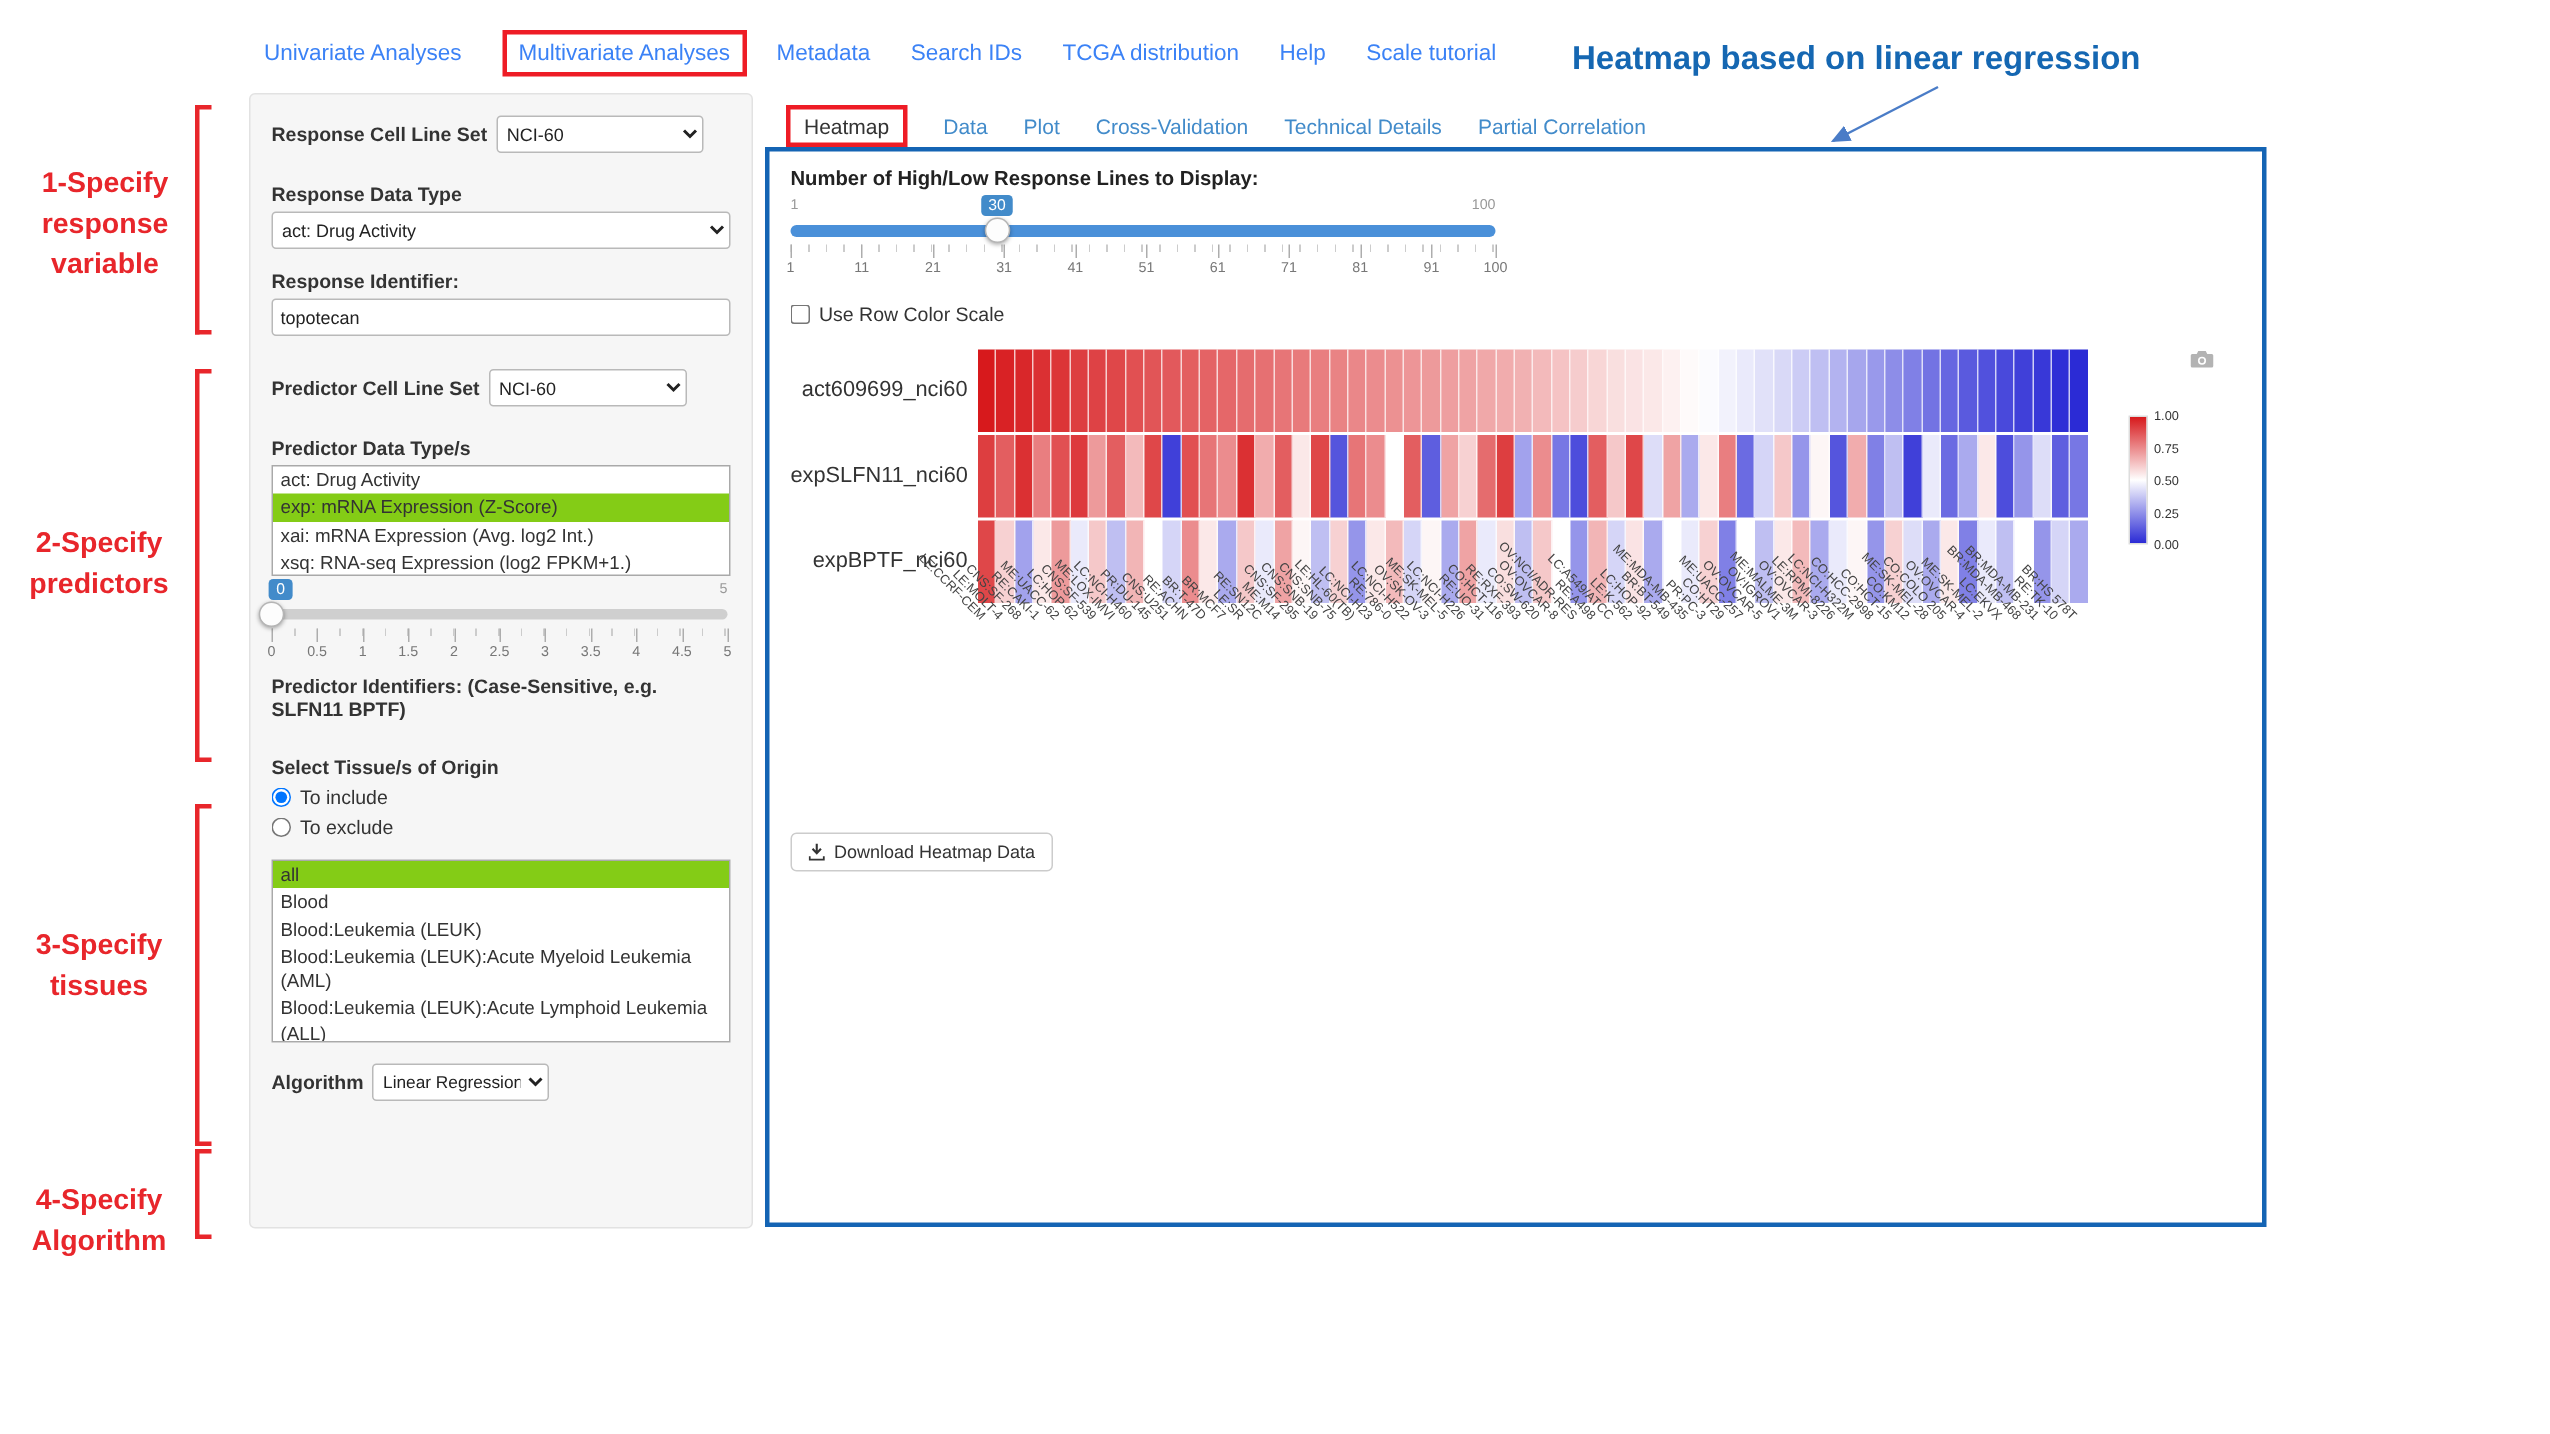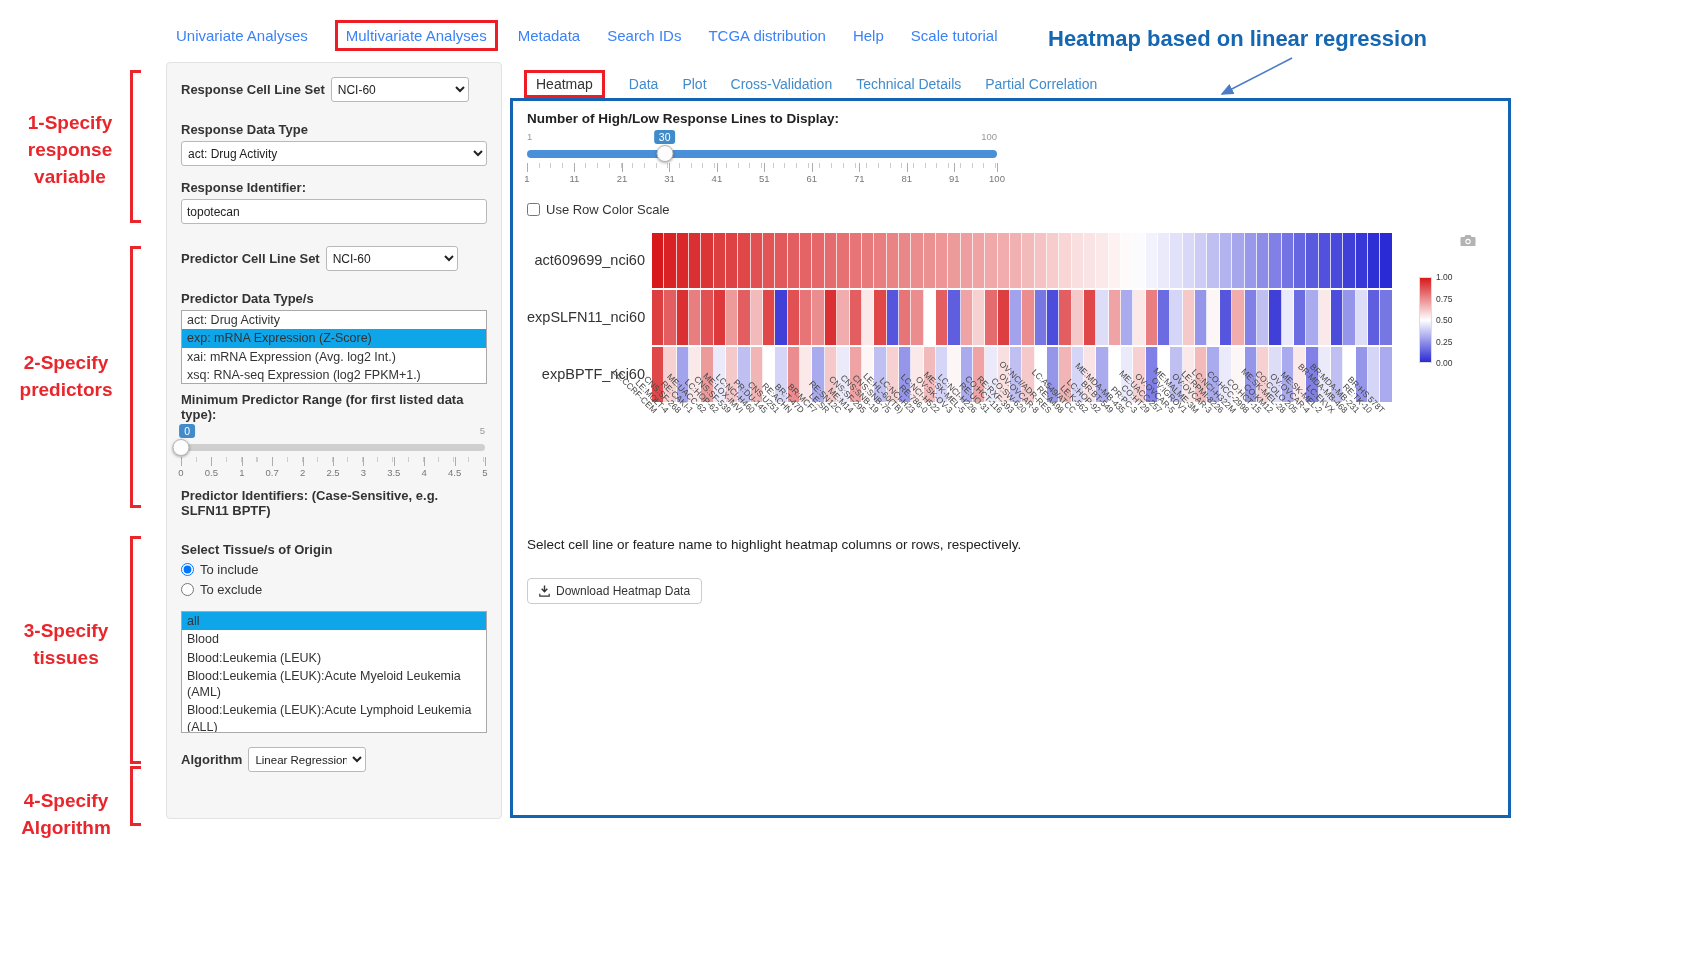--- a/index.html
+++ b/index.html
@@ -29,21 +29,21 @@
   
   .sidebar{position:absolute;left:166px;top:62px;width:336px;height:757px;background:#f6f6f6;border:1px solid #e2e2e2;border-radius:4px;padding:14px;overflow:hidden;}
   .lbl{font-weight:700;font-size:13px;color:#333;display:block;}
   .inline-row{display:flex;align-items:center;gap:6px;}
   select.ctl,input.ctl{height:25px;font-size:12px;border:1px solid #b9b9b9;border-radius:3px;background:#fff;color:#222;padding:0 5px;}
   select.ctl{padding:0 2px;}
   .w-full{width:100%;}
   .listbox{border:1px solid #a9a9a9;background:#fff;width:100%;overflow:hidden;}
   .opt{font-size:12.5px;padding:1px 5px;white-space:nowrap;overflow:hidden;cursor:default;line-height:1.3;}
   .opt.wrap{white-space:normal;}
-  .opt.sel{background:#0ea5e9;}
+  .opt.sel{background:#84cc16;}
   .radio-row{display:flex;align-items:center;gap:6px;font-size:13px;margin-top:5px;cursor:pointer;}
 
   
   .slider{position:relative;}
   .big-slider{width:470px;height:62px;margin-top:4px;}
   .mini-slider{width:304px;height:56px;margin-top:2px;}
   .sl-min,.sl-max{position:absolute;top:1px;font-size:9.5px;color:#999;}
   .sl-min{left:0;} .sl-max{right:0;}
   .sl-bubble{position:absolute;top:0;transform:translateX(-50%);background:#428bca;color:#fff;font-size:10.5px;padding:1px 5px;border-radius:3px;z-index:2;}
   .sl-track{position:absolute;left:0;right:0;top:20px;height:8px;border-radius:5px;}
@@ -149,36 +149,35 @@
   </div>
 
   <span class="lbl" style="margin-top:20px">Predictor Data Type/s</span>
   <div class="listbox" style="margin-top:4px;height:74px">
       <div class="opt">act: Drug Activity</div>
       <div class="opt sel">exp: mRNA Expression (Z-Score)</div>
       <div class="opt">xai: mRNA Expression (Avg. log2 Int.)</div>
       <div class="opt">xsq: RNA-seq Expression (log2 FPKM+1.)</div>
     </div>
 
-  <span class="lbl" style="margin-top:8px">Minimum Predictor Range (for first listed data type):</span>
   <div class="slider mini-slider">
     <span class="sl-min">0</span>
     <span class="sl-max">5</span>
     <span class="sl-bubble" style="left: 2%;">0</span>
     <div class="sl-track"></div>
     <div class="sl-handle" style="left: 0%;"></div>
     <div class="sl-grid">
         <div class="sl-tick" style="left: 0%;"></div>
         <div class="sl-ticklabel" style="left: 0%;">0</div>
         <div class="sl-tick" style="left: 10%;"></div>
         <div class="sl-ticklabel" style="left: 10%;">0.5</div>
         <div class="sl-tick" style="left: 20%;"></div>
         <div class="sl-ticklabel" style="left: 20%;">1</div>
         <div class="sl-tick" style="left: 30%;"></div>
-        <div class="sl-ticklabel" style="left: 30%;">0.7</div>
+        <div class="sl-ticklabel" style="left: 30%;">1.5</div>
         <div class="sl-tick" style="left: 40%;"></div>
         <div class="sl-ticklabel" style="left: 40%;">2</div>
         <div class="sl-tick" style="left: 50%;"></div>
         <div class="sl-ticklabel" style="left: 50%;">2.5</div>
         <div class="sl-tick" style="left: 60%;"></div>
         <div class="sl-ticklabel" style="left: 60%;">3</div>
         <div class="sl-tick" style="left: 70%;"></div>
         <div class="sl-ticklabel" style="left: 70%;">3.5</div>
         <div class="sl-tick" style="left: 80%;"></div>
         <div class="sl-ticklabel" style="left: 80%;">4</div>
@@ -657,21 +656,20 @@
       <div class="legend-ticks">
           <div class="legend-tick" style="top: 0%;">1.00</div>
           <div class="legend-tick" style="top: 25%;">0.75</div>
           <div class="legend-tick" style="top: 50%;">0.50</div>
           <div class="legend-tick" style="top: 75%;">0.25</div>
           <div class="legend-tick" style="top: 100%;">0.00</div>
         </div>
     </div>
   </div>
 
-  <div class="hint">Select cell line or feature name to highlight heatmap columns or rows, respectively.</div>
 
   <button class="dl-btn">
     <svg width="11" height="12" viewBox="0 0 11 12">
       <path d="M5.5 0.5 v5.5 M2.7 3.8 L5.5 6.8 L8.3 3.8" stroke="#333" stroke-width="1.4" fill="none"></path>
       <path d="M0.8 8.8 v2.3 h9.4 v-2.3" stroke="#333" stroke-width="1.2" fill="none"></path>
     </svg>
     <span>Download Heatmap Data</span>
   </button>
 </section>
 

